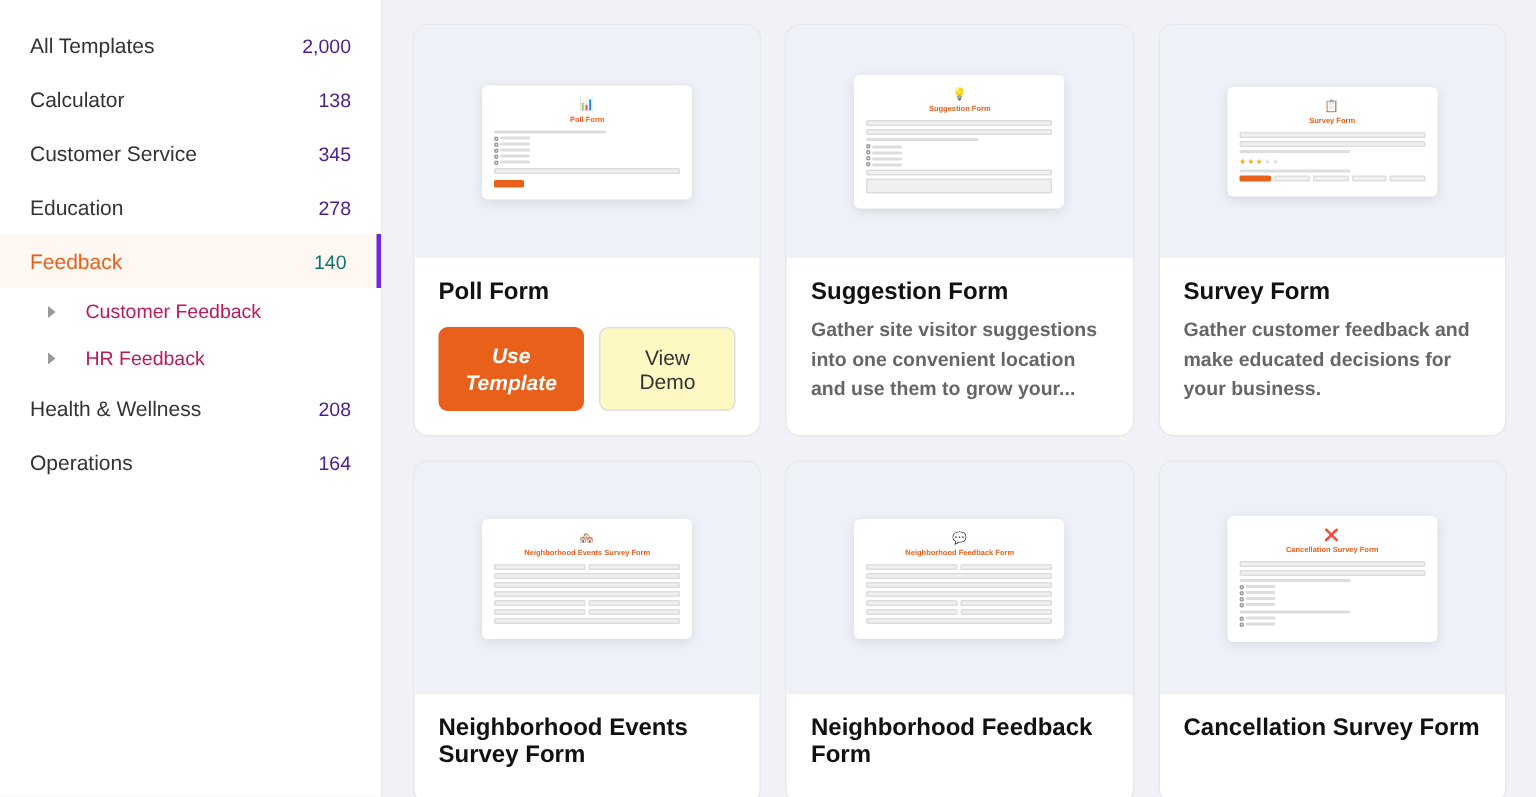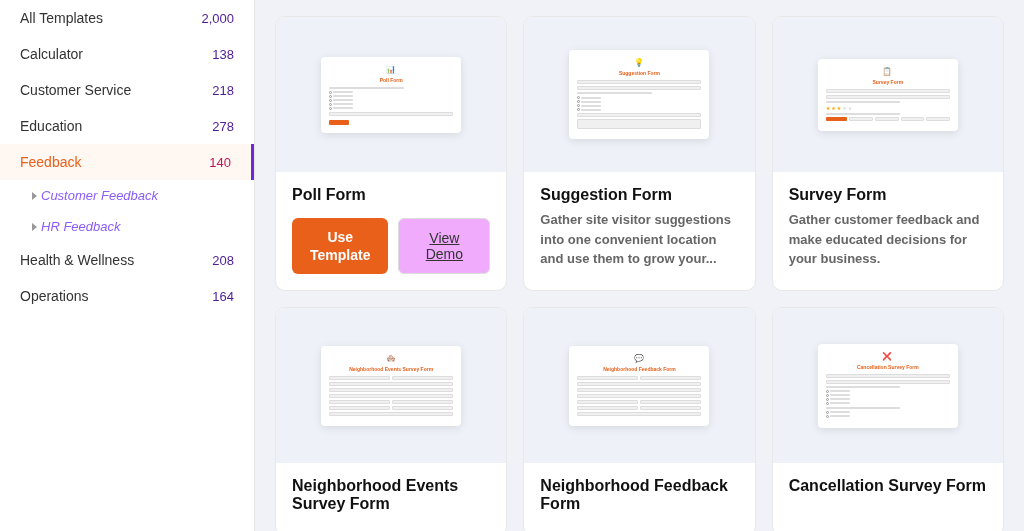--- a/index.html
+++ b/index.html
@@ -5,21 +5,21 @@
     * { box-sizing: border-box; margin: 0; padding: 0; }
     body { font-family: -apple-system, BlinkMacSystemFont, 'Segoe UI', sans-serif; background: #f8f9fa; display: flex; height: 531px; overflow: hidden; }
 
     
     #sidebar {
       width: 255px;
       min-width: 255px;
       background: #fff;
       border-right: 1px solid #e8e8e8;
       overflow-y: auto;
-      padding: 0 0;
+      padding: 12px 0;
     }
     .sidebar-item {
       display: flex;
       justify-content: space-between;
       align-items: center;
       padding: 10px 20px;
       cursor: pointer;
       font-size: 14px;
       color: #333;
       font-weight: 500;
@@ -27,31 +27,30 @@
     .sidebar-item.active {
       background: #fff7f2;
       color: #e8601a;
       border-right: 3px solid #6d28d9;
     }
     .sidebar-item .count {
       color: #4c1d95;
       font-weight: 400;
       font-size: 13px;
     }
-    .sidebar-item.active .count { color: #be185d; }
+    .sidebar-item.active .count { color: #0f766e; }
     .sidebar-sub-items { background: #fff; }
     .sidebar-sub-item {
       display: flex;
       align-items: center;
       padding: 8px 20px 8px 32px;
       font-size: 13px;
-      color: #8b5cf6;
+      color: #be185d;
       cursor: pointer;
-      gap: 0;
-      font-style: italic;
+      gap: 16px;
     }
     .chevron-right {
       display: inline-block;
       width: 0;
       height: 0;
       border-top: 4px solid transparent;
       border-bottom: 4px solid transparent;
       border-left: 5px solid #999;
       margin-right: 4px;
     }
@@ -184,29 +183,28 @@
       border: none;
       border-radius: 6px;
       padding: 10px 18px;
       font-size: 14px;
       font-weight: 600;
       cursor: pointer;
       text-align: center;
       line-height: 1.3;
     }
     .btn-view-demo {
-      background: #f0abfc;
+      background: #fef9c3;
       color: #333;
       border: 1.5px solid #ddd;
       border-radius: 6px;
       padding: 10px 18px;
       font-size: 14px;
       font-weight: 500;
       cursor: pointer;
-      text-decoration: underline;
     }
 
     .card-body {
       padding: 14px 16px 16px;
     }
     .card-title {
       font-size: 16px;
       font-weight: 700;
       color: #111;
       margin-bottom: 6px;
@@ -236,21 +234,21 @@
 <div class="sidebar-item">
       <span>All Templates</span>
       <span class="count">2,000</span>
     </div>
     <div class="sidebar-item">
       <span>Calculator</span>
       <span class="count">138</span>
     </div>
     <div class="sidebar-item">
       <span>Customer Service</span>
-      <span class="count">218</span>
+      <span class="count">345</span>
     </div>
     <div class="sidebar-item">
       <span>Education</span>
       <span class="count">278</span>
     </div>
     <div class="sidebar-item active">
       <span>Feedback</span>
       <span class="count">140</span>
     </div>
     <div class="sidebar-sub-items">
@@ -304,21 +302,21 @@
                 <div class="mini-radio-label"></div>
               </div>
       </div>
       <div class="mini-field"></div>
       <div class="mini-btn"></div>
     </div>
         </div>
         <div class="card-body">
           <div class="card-title">Poll Form</div>
           <div class="card-actions-inline">
-            <button class="btn-use-template" style="white-space: pre-line;">Use
+            <button class="btn-use-template" style="white-space: pre-line; font-style: italic;">Use
 Template</button>
             <button class="btn-view-demo">View Demo</button>
           </div>
         </div>
       </div>
       <div class="card">
         <div class="card-preview">
           <div class="mini-form">
       <div class="mini-form-icon">💡</div>
       <div class="mini-form-title">Suggestion Form</div>

